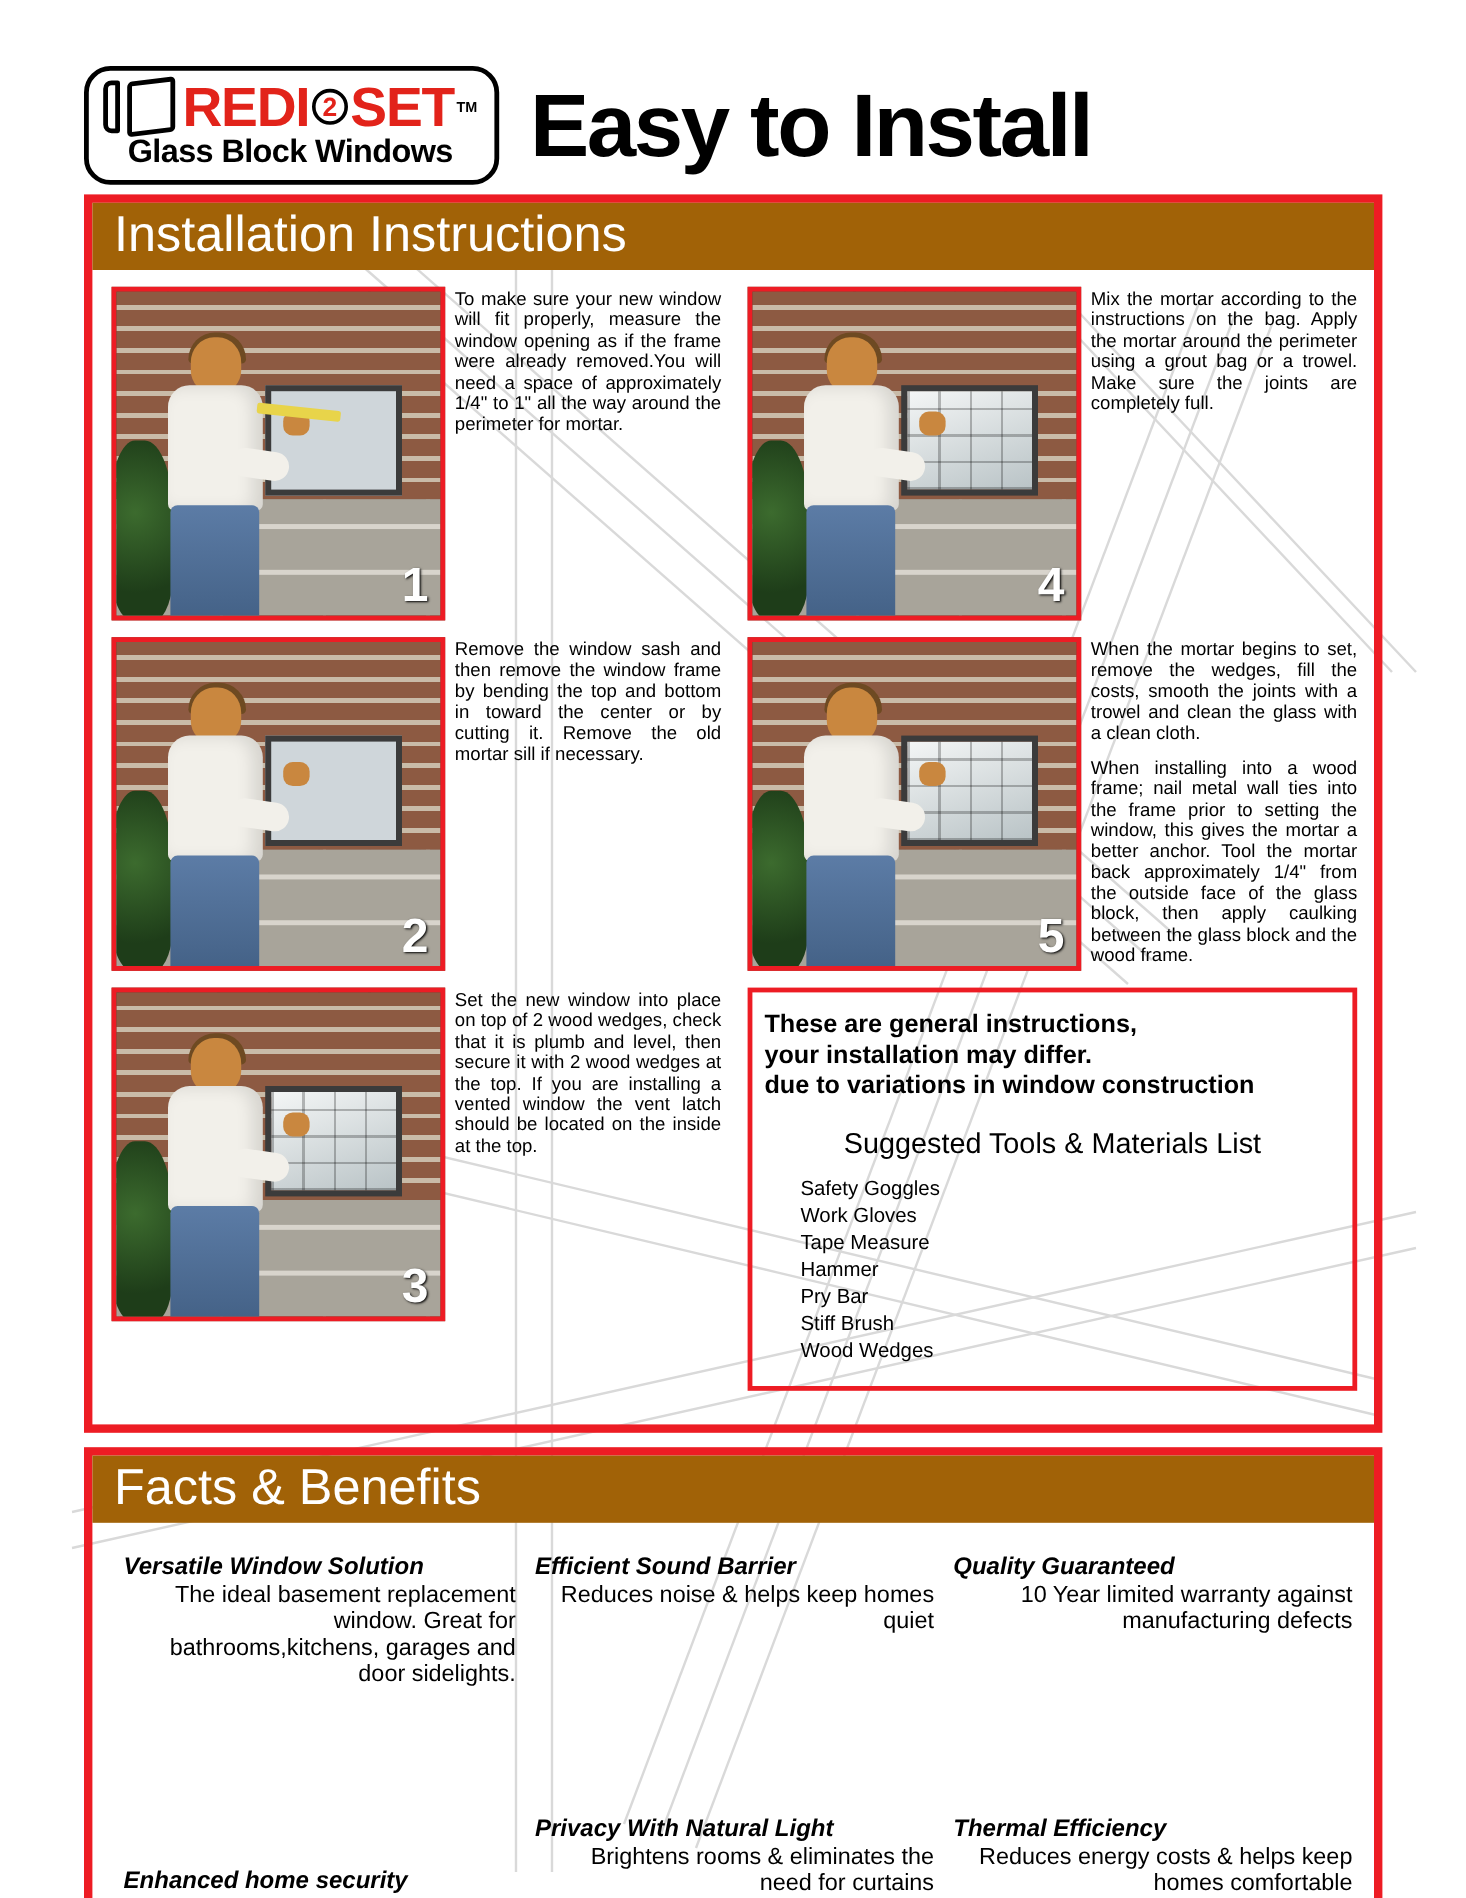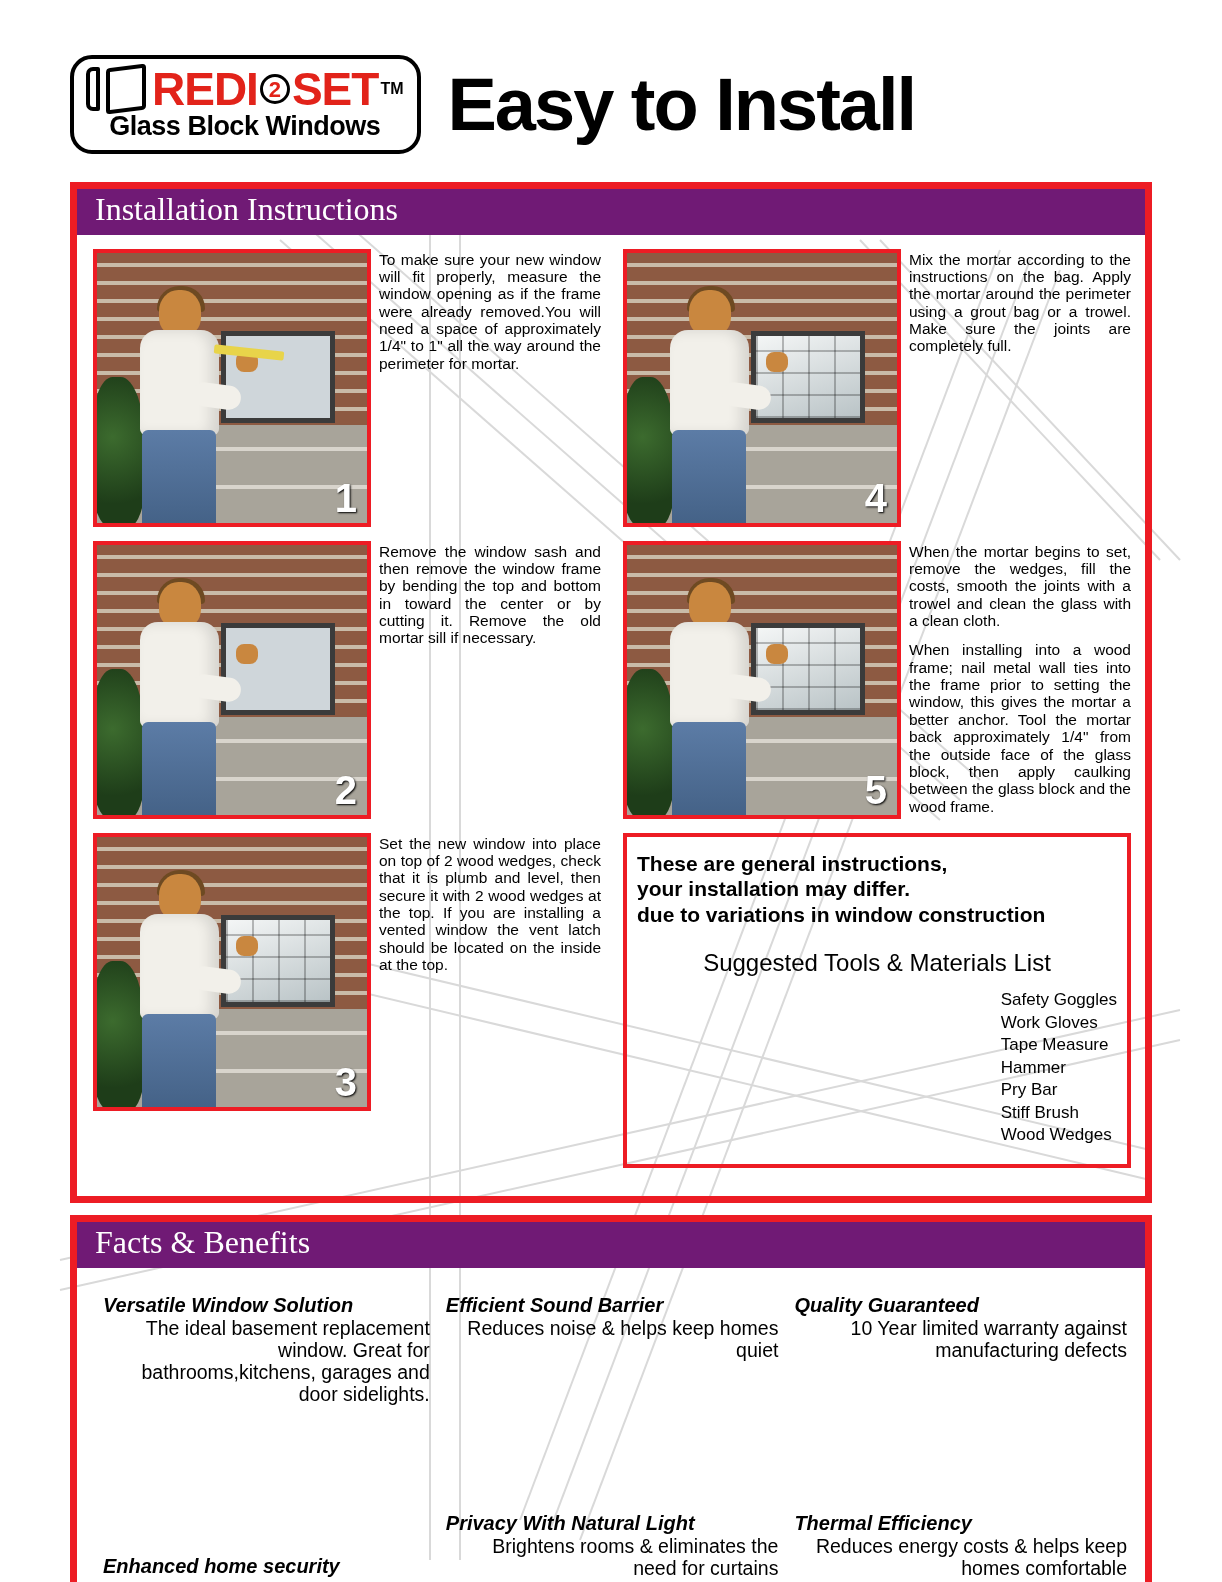--- a/index.html
+++ b/index.html
@@ -25,21 +25,21 @@
   .page {
     position: relative;
     z-index: 2;
     padding: 0;
   }
 
   
   .header {
     display: flex;
     align-items: center;
-    padding: 55px 0 28px 70px;
+    padding: 55px 0 8px 70px;
   }
   .logo-box {
     border: 4px solid #000;
     border-radius: 22px;
     padding: 6px 14px 8px 12px;
     display: inline-block;
     background: #fff;
   }
   .logo-row1 {
     display: flex;
@@ -86,21 +86,21 @@
     margin: 0 2px;
     vertical-align: 5px;
   }
   .logo-set {
     font-weight: bold;
     font-size: 46px;
     color: #e2231a;
     letter-spacing: -1px;
   }
   .logo-tm {
-    font-size: 16px;
+    font-size: 12px;
     font-weight: bold;
     color: #000;
     vertical-align: -6px;
     margin-left: 2px;
   }
   .logo-row2 {
     font-weight: bold;
     font-size: 27px;
     letter-spacing: -0.5px;
     margin-top: -2px;
@@ -114,26 +114,25 @@
     white-space: nowrap;
   }
 
   
   .section {
     border: 7px solid #ed1c24;
     margin: 0 70px 12px 70px;
     background: transparent;
   }
   .section-title {
-    background: #701a75;
+    background: #a16207;
     color: #ffffff;
-    font-size: 32px;
+    font-size: 42px;
     padding: 4px 18px 8px 18px;
     line-height: 1.05;
-    font-family: Liberation Serif, serif;
   }
 
   
   .inst-body { padding: 14px 14px 14px 16px; }
   .row {
     display: flex;
     gap: 22px;
     margin-bottom: 14px;
   }
   .col {
@@ -258,21 +257,21 @@
     font-size: 21px;
     line-height: 1.22;
   }
   .tools-head {
     text-align: center;
     font-size: 24px;
     margin: 22px 0 12px 0;
   }
   .tools-cols {
     display: flex;
-    justify-content: flex-end;
+    justify-content: space-between;
     gap: 56px;
     font-size: 17px;
     line-height: 1.32;
     padding-left: 30px;
   }
   .tools-cols ul { list-style: none; margin: 0; padding: 0; }
 
   
   .facts-body {
     display: flex;

